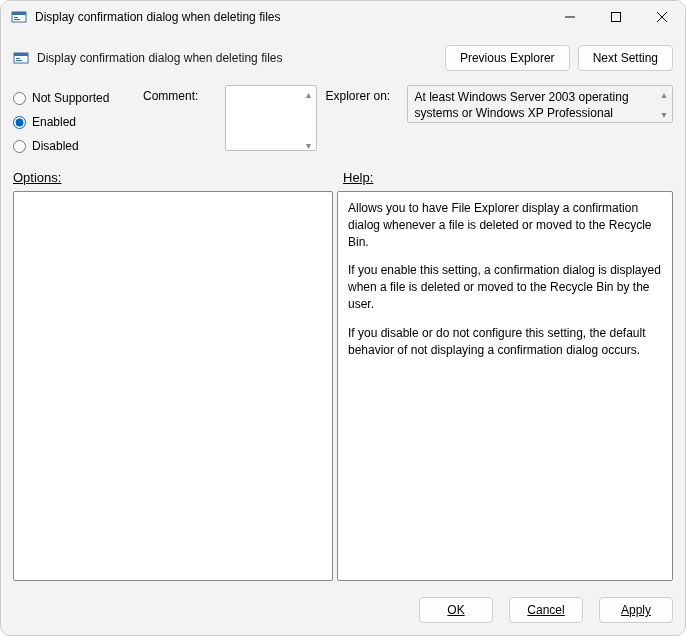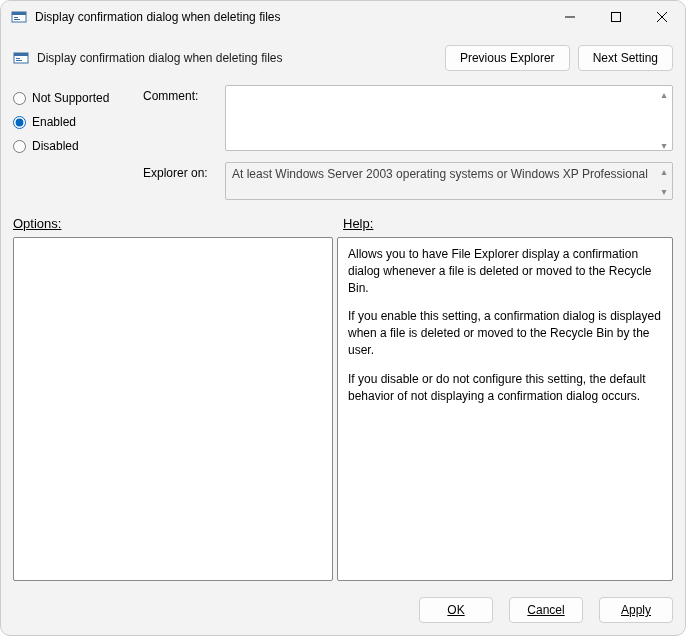--- a/index.html
+++ b/index.html
@@ -82,21 +82,21 @@
       display: flex;
       align-items: center;
       gap: 6px;
       cursor: pointer;
     }
     .radio-item input { margin: 0; accent-color: #0067c0; }
     .radio-item label { font-size: 12px; cursor: pointer; }
     .meta-col {
       flex: 1;
       display: flex;
-      flex-direction: column;
+      flex-direction: row;
       gap: 8px;
     }
     .meta-row {
       display: flex;
       gap: 8px;
       align-items: flex-start;
     }
     .meta-label {
       width: 74px;
       text-align: left;
@@ -114,21 +114,21 @@
       font-family: inherit;
       font-size: 12px;
       padding: 4px 18px 4px 6px;
       resize: none;
       border-radius: 2px;
     }
     .comment-box { height: 66px; }
     .supported-box { 
       height: 38px; 
       background: #f3f3f3; 
-      color: #404040;
+      color: #000000;
       line-height: 1.3;
       overflow: hidden;
     }
     .scroll-arrow {
       position: absolute;
       right: 2px;
       width: 14px;
       height: 14px;
       font-size: 10px;
       color: #888;

